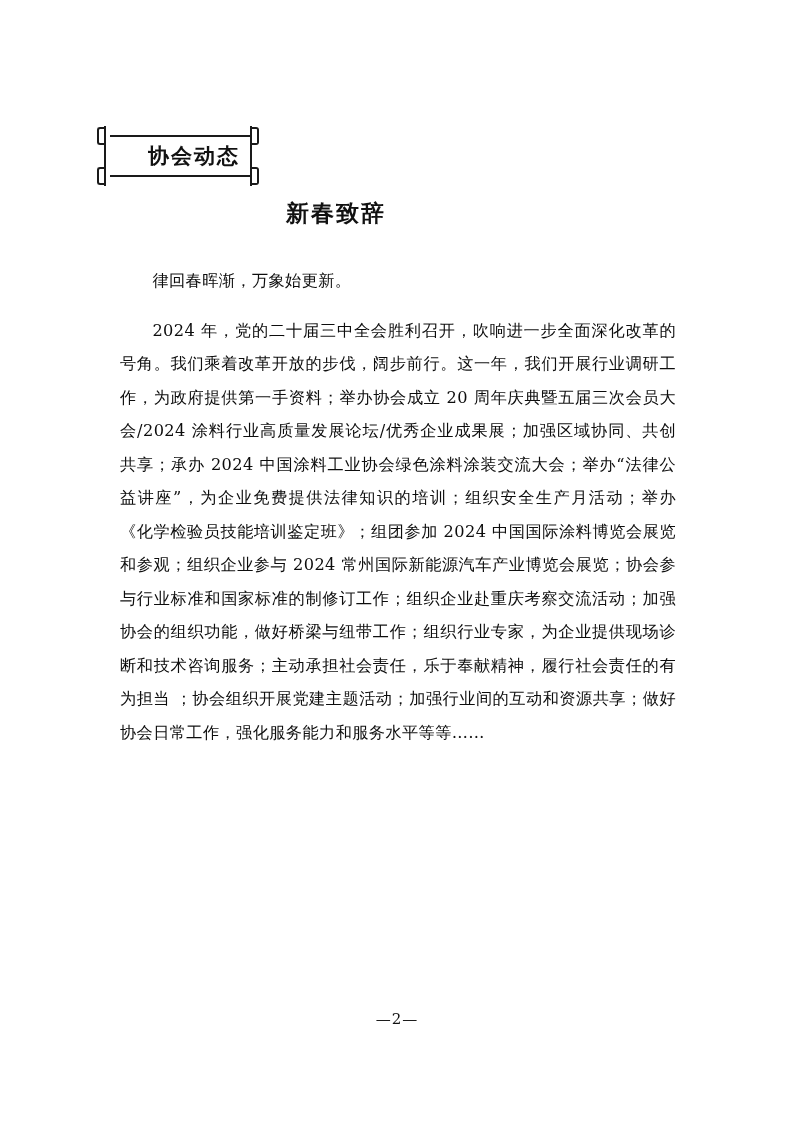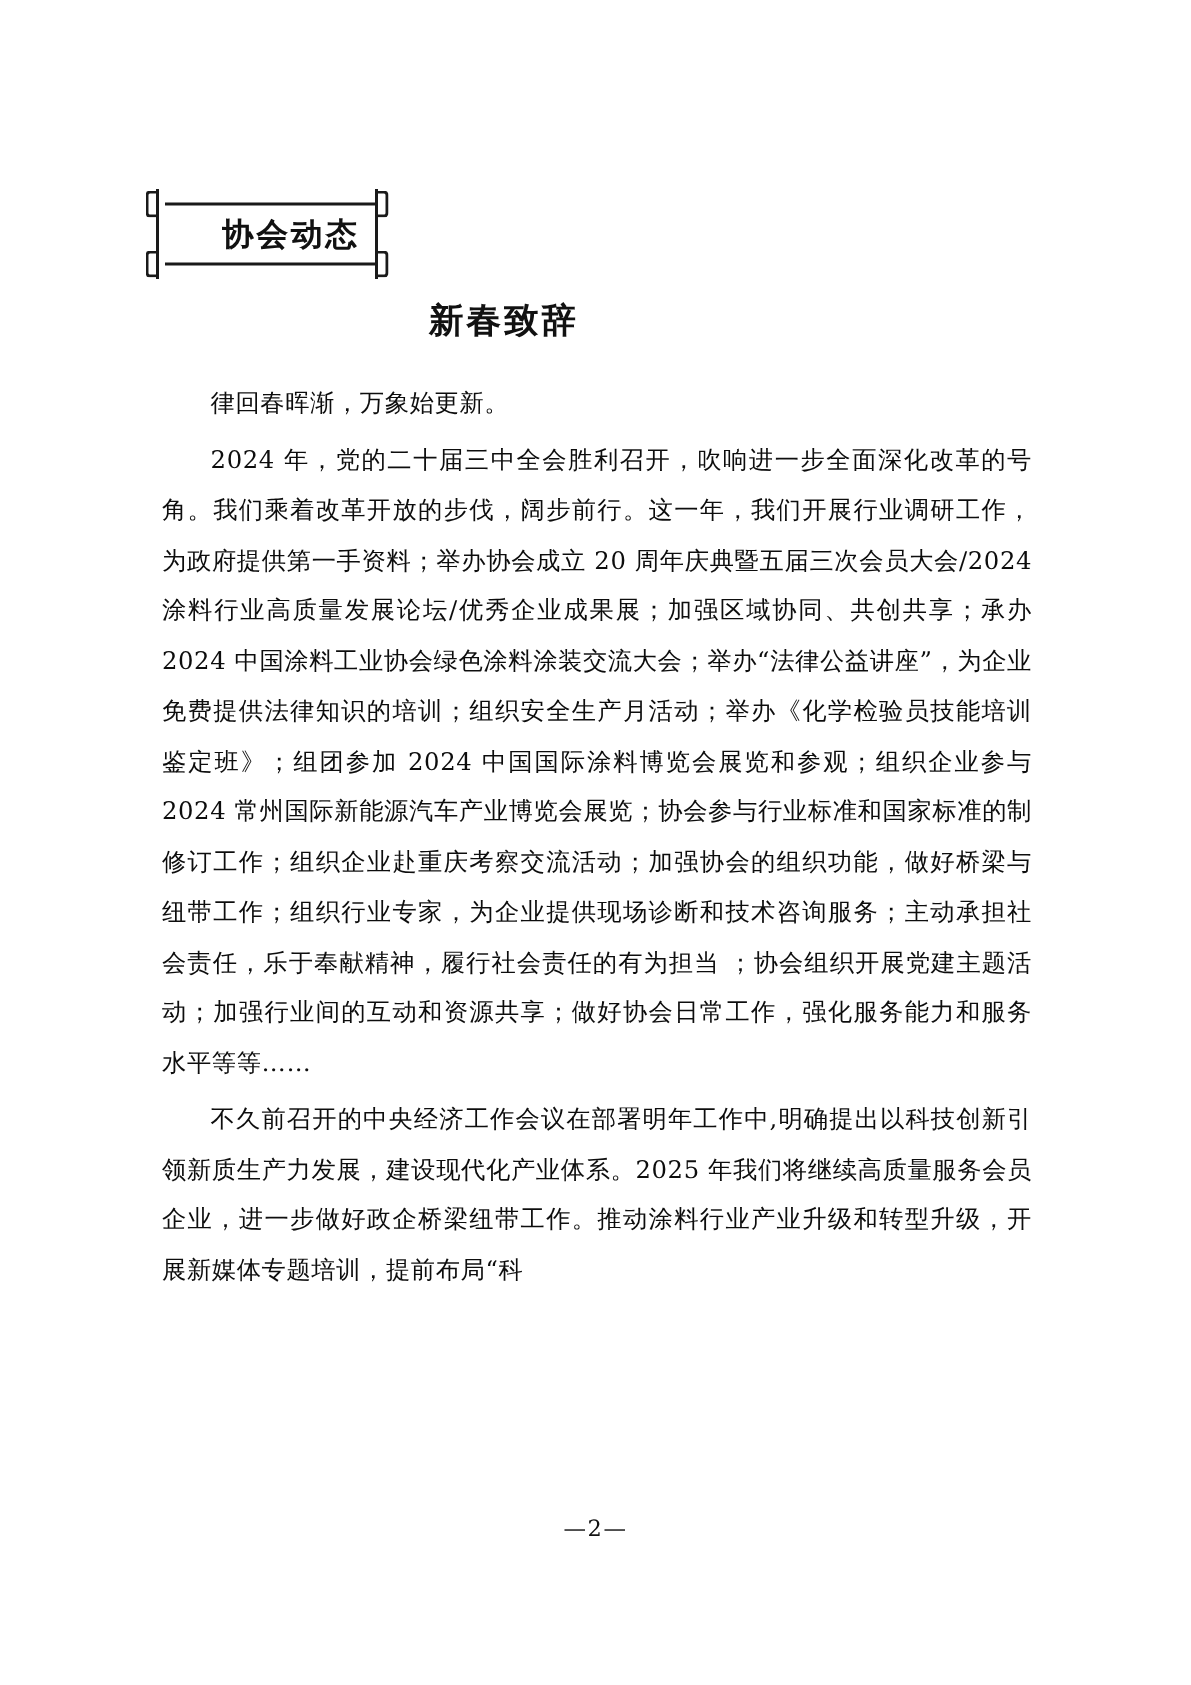--- a/index.html
+++ b/index.html
@@ -110,21 +110,21 @@
     width: 588px;
     font-family: "DejaVu Serif", "Liberation Serif", serif;
     font-size: 16.2px;
     line-height: 33.5px;
     text-align: justify;
     text-justify: inter-ideograph;
     color: #0d0d0d;
     letter-spacing: 0.4px;
   }
   .body-text p {
-    margin: 4px;
+    margin: 16px;
     text-indent: 2em;
   }
   .page-number {
     position: absolute;
     left: 0;
     top: 1010px;
     width: 794px;
     text-align: center;
     font-family: "DejaVu Serif", "Liberation Serif", serif;
     font-size: 15px;
@@ -147,18 +147,17 @@
       <div class="banner-bottom-line"></div>
     </div>
     <div class="banner-label">协会动态</div>
   </div>
 
   <div class="article-title">新春致辞</div>
 
   <div class="body-text">
     <p>律回春晖渐，万象始更新。</p>
     <p>2024 年，党的二十届三中全会胜利召开，吹响进一步全面深化改革的号角。我们乘着改革开放的步伐，阔步前行。这一年，我们开展行业调研工作，为政府提供第一手资料；举办协会成立 20 周年庆典暨五届三次会员大会/2024 涂料行业高质量发展论坛/优秀企业成果展；加强区域协同、共创共享；承办 2024 中国涂料工业协会绿色涂料涂装交流大会；举办“法律公益讲座”，为企业免费提供法律知识的培训；组织安全生产月活动；举办《化学检验员技能培训鉴定班》；组团参加 2024 中国国际涂料博览会展览和参观；组织企业参与 2024 常州国际新能源汽车产业博览会展览；协会参与行业标准和国家标准的制修订工作；组织企业赴重庆考察交流活动；加强协会的组织功能，做好桥梁与纽带工作；组织行业专家，为企业提供现场诊断和技术咨询服务；主动承担社会责任，乐于奉献精神，履行社会责任的有为担当 ；协会组织开展党建主题活动；加强行业间的互动和资源共享；做好协会日常工作，强化服务能力和服务水平等等……</p>
-    <p>不久前召开的中央经济工作会议在部署明年工作中,明确提出以科技创新引领新质生产力发展，建设现代化产业体系。2025 年我们将继续高质量服务会员企业，进一步做好政企桥梁纽带工作。推动涂料行业产业升级和转型升级，开展新媒体专题培训，提前布局“科</p>
   </div>
 
   <div class="page-number">—2—</div>
 
 </div>
 
 </body></html>

